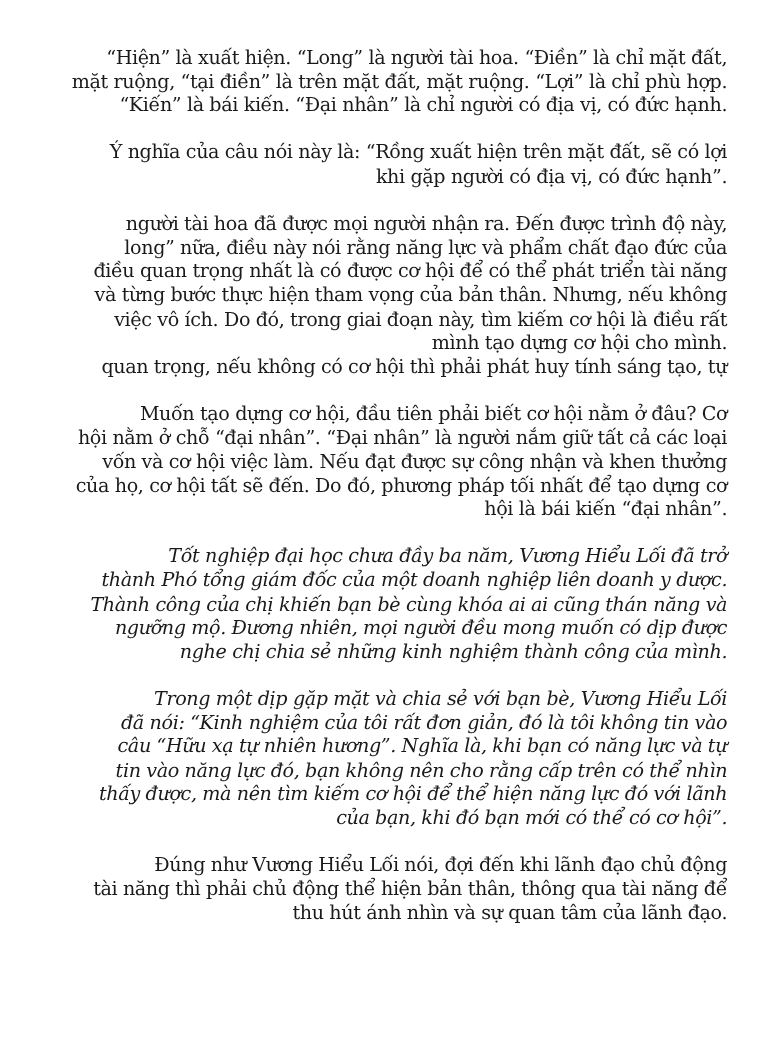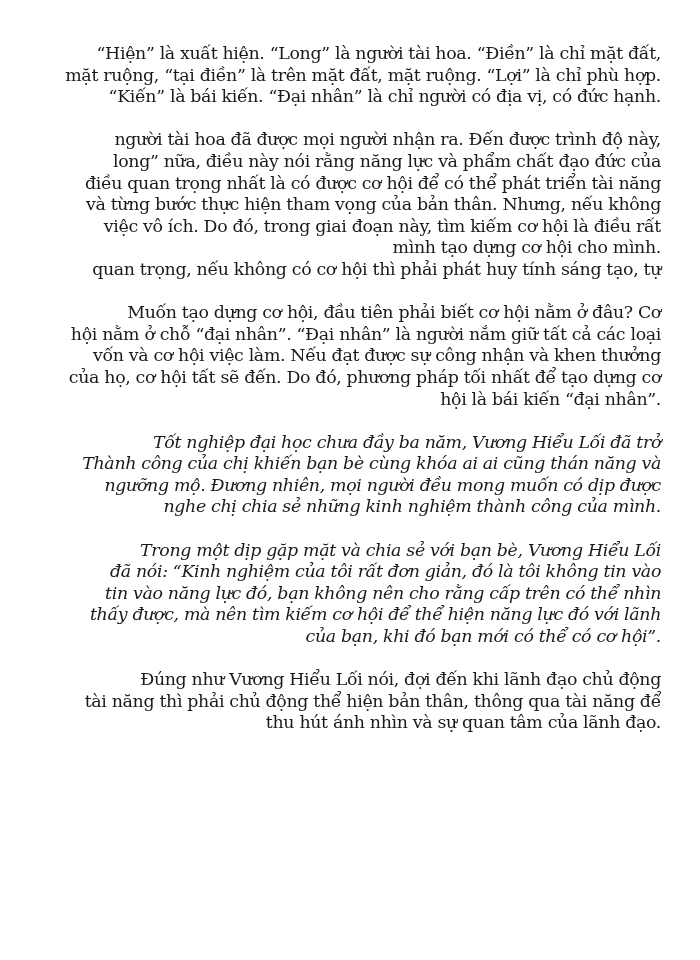--- a/index.html
+++ b/index.html
@@ -19,20 +19,24 @@
 <body>
 
 <div class="page">
 
   <p class="para">
     <span class="line first">“Hiện” là xuất hiện. “Long” là người tài hoa. “Điền” là chỉ mặt đất,</span>
     <span class="line">mặt ruộng, “tại điền” là trên mặt đất, mặt ruộng. “Lợi” là chỉ phù hợp.</span>
     <span class="line">“Kiến” là bái kiến. “Đại nhân” là chỉ người có địa vị, có đức hạnh.</span>
   </p>
 
+  <p class="para">
+    <span class="line first">Ý nghĩa của câu nói này là: “Rồng xuất hiện trên mặt đất, sẽ có lợi</span>
+    <span class="line">khi gặp người có địa vị, có đức hạnh”.</span>
+  </p>
 
   <p class="para">
     <span class="line">người tài hoa đã được mọi người nhận ra. Đến được trình độ này,</span>
     <span class="line">long” nữa, điều này nói rằng năng lực và phẩm chất đạo đức của</span>
     <span class="line">điều quan trọng nhất là có được cơ hội để có thể phát triển tài năng</span>
     <span class="line">và từng bước thực hiện tham vọng của bản thân. Nhưng, nếu không</span>
     <span class="line">việc vô ích. Do đó, trong giai đoạn này, tìm kiếm cơ hội là điều rất</span>
     <span class="line">mình tạo dựng cơ hội cho mình.</span>
     <span class="line">quan trọng, nếu không có cơ hội thì phải phát huy tính sáng tạo, tự</span>
   </p>
@@ -40,28 +44,30 @@
   <p class="para">
     <span class="line first">Muốn tạo dựng cơ hội, đầu tiên phải biết cơ hội nằm ở đâu? Cơ</span>
     <span class="line">hội nằm ở chỗ “đại nhân”. “Đại nhân” là người nắm giữ tất cả các loại</span>
     <span class="line">vốn và cơ hội việc làm. Nếu đạt được sự công nhận và khen thưởng</span>
     <span class="line">của họ, cơ hội tất sẽ đến. Do đó, phương pháp tối nhất để tạo dựng cơ</span>
     <span class="line">hội là bái kiến “đại nhân”.</span>
   </p>
 
   <p class="para italic">
     <span class="line first">Tốt nghiệp đại học chưa đầy ba năm, Vương Hiểu Lối đã trở</span>
+    <span class="line">thành Phó tổng giám đốc của một doanh nghiệp liên doanh y dược.</span>
     <span class="line">Thành công của chị khiến bạn bè cùng khóa ai ai cũng thán năng và</span>
     <span class="line">ngưỡng mộ. Đương nhiên, mọi người đều mong muốn có dịp được</span>
     <span class="line">nghe chị chia sẻ những kinh nghiệm thành công của mình.</span>
   </p>
 
   <p class="para italic">
     <span class="line first">Trong một dịp gặp mặt và chia sẻ với bạn bè, Vương Hiểu Lối</span>
     <span class="line">đã nói: “Kinh nghiệm của tôi rất đơn giản, đó là tôi không tin vào</span>
+    <span class="line">câu “Hữu xạ tự nhiên hương”. Nghĩa là, khi bạn có năng lực và tự</span>
     <span class="line">tin vào năng lực đó, bạn không nên cho rằng cấp trên có thể nhìn</span>
     <span class="line">thấy được, mà nên tìm kiếm cơ hội để thể hiện năng lực đó với lãnh</span>
     <span class="line">của bạn, khi đó bạn mới có thể có cơ hội”.</span>
   </p>
 
   <p class="para">
     <span class="line first">Đúng như Vương Hiểu Lối nói, đợi đến khi lãnh đạo chủ động</span>
     <span class="line">tài năng thì phải chủ động thể hiện bản thân, thông qua tài năng để</span>
     <span class="line">thu hút ánh nhìn và sự quan tâm của lãnh đạo.</span>
   </p>

